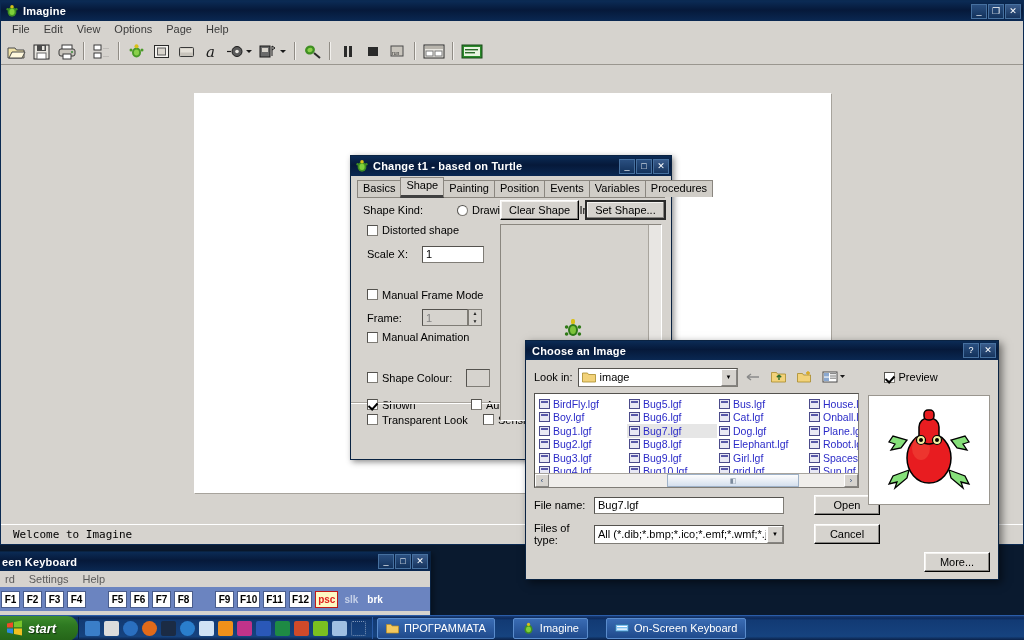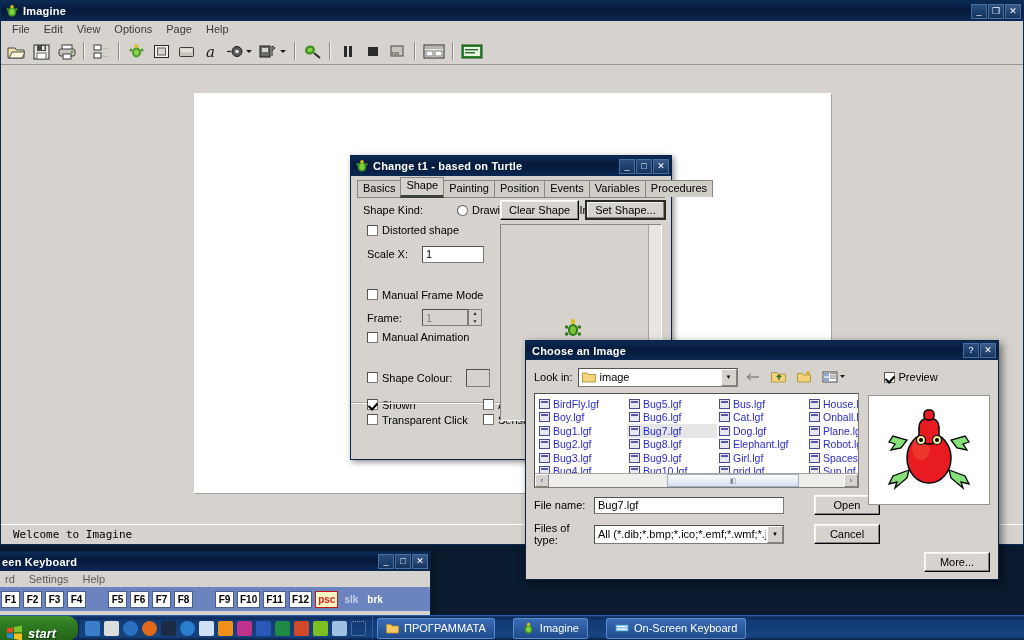--- a/index.html
+++ b/index.html
@@ -266,21 +266,21 @@
   #taskbar {
     position: absolute; left: 0; bottom: 0; width: 1024px; height: 25px;
     background: linear-gradient(180deg,#1b3e78 0%,#0d2a5c 9%,#123a74 18%,#16437f 85%,#0b2148 100%);
     display: flex; align-items: center;
     border-top: 1px solid #2a5ca8;
   }
   .start-btn {
     height: 25px; min-width: 78px; padding: 0 14px 0 6px;
     background: linear-gradient(180deg,#3f8d2e 0%,#2f7a22 35%,#246418 100%);
     border-radius: 0 11px 11px 0;
-    display: flex; align-items: flex-end; gap: 5px; cursor: pointer;
+    display: flex; align-items: center; gap: 5px; cursor: pointer;
   }
   .start-text {
     color: #fff; font-size: 13px; font-weight: bold; font-style: italic;
     text-shadow: 1px 1px 1px rgba(0,0,0,.6);
   }
   .ql {
     display: flex; align-items: center; gap: 4px; padding: 0 6px; height: 22px;
     border-left: 1px solid #0a1f44; border-right: 1px solid #2a5ca8;
   }
   .ql-icon { width: 15px; height: 15px; cursor: pointer; border-radius: 2px; }
@@ -541,33 +541,33 @@
         <label class="chk">
           <span class="chkbox"></span>
           <span class="lbl">Shape Colour:</span>
         </label>
         <span class="color-swatch" style="margin-left:14px"></span>
       </div>
 
       <div style="position:absolute; left:0; right:0; top:226px; border-top:1px solid #a8a49d; border-bottom:1px solid #fff;"></div>
 
       <div class="row" style="margin:12px 0 0 10px">
-        <label class="chk" style="width:116px">
+        <label class="chk" style="width:104px">
           <span class="chkbox checked"></span>
           <span class="lbl">Shown</span>
         </label>
         <label class="chk">
           <span class="chkbox"></span>
           <span class="lbl">Auto Dra</span>
         </label>
       </div>
       <div class="row" style="margin:3px 0 0 10px">
         <label class="chk" style="width:116px">
           <span class="chkbox"></span>
-          <span class="lbl">Transparent Click</span>
+          <span class="lbl">Transparent Look</span>
         </label>
         <label class="chk">
           <span class="chkbox"></span>
           <span class="lbl">Sensitive</span>
         </label>
       </div>
 
       
       <div class="row" style="position:absolute; left:149px; top:24px; gap:6px">
         <button class="btn95">Clear Shape</button>

